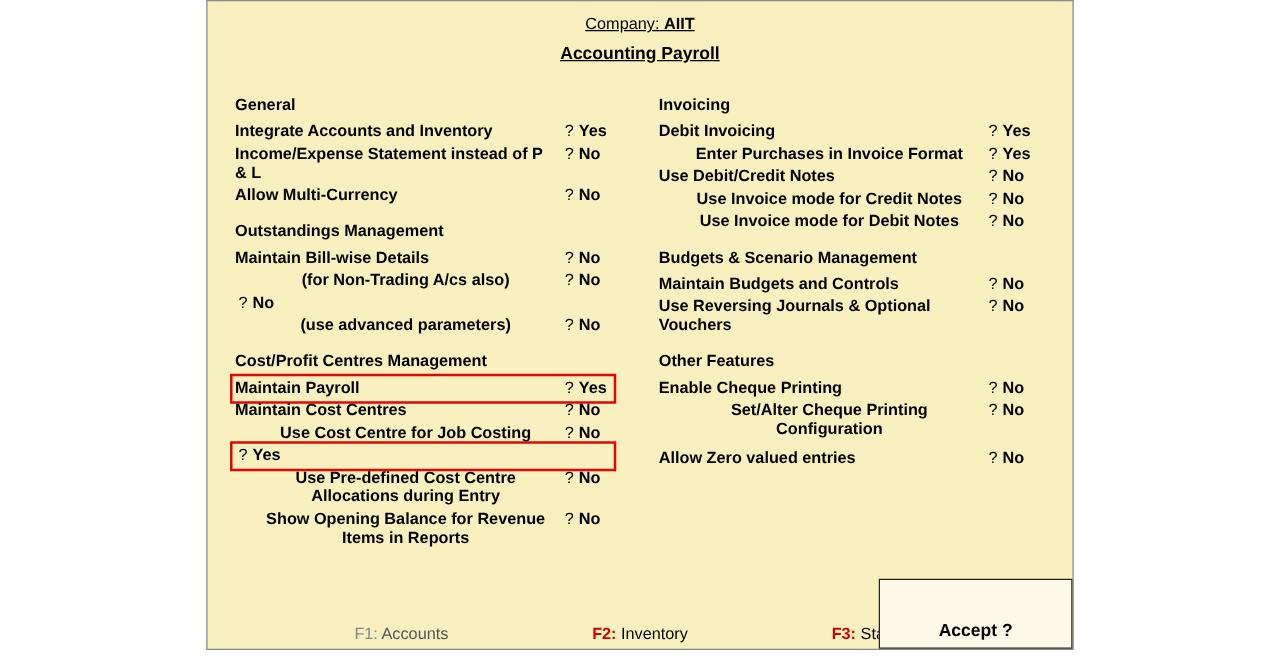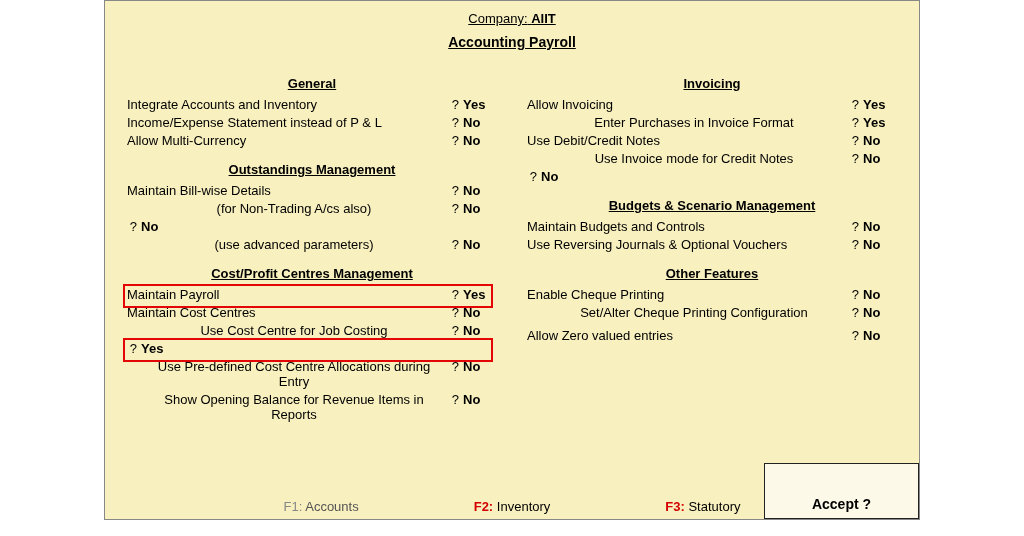--- a/index.html
+++ b/index.html
@@ -4,21 +4,21 @@
 <style>
   body {
     margin: 0;
     padding: 0;
     font-family: Arial, Helvetica, sans-serif;
     background: #fff;
     display: flex;
     justify-content: center;
   }
   .window {
-    width: 816px;
+    width: 694px;
     height: 520px;
     background: #f8f0bf;
     border: 1px solid #888;
     box-sizing: border-box;
     position: relative;
     padding: 10px 22px 0 22px;
     font-size: 13px;
     color: #000;
   }
   .header {
@@ -39,35 +39,34 @@
   .columns {
     display: flex;
     gap: 30px;
   }
   .col {
     flex: 1;
     min-width: 0;
   }
   .section-heading {
     font-weight: bold;
-    text-decoration: underline;
     margin-top: 14px;
     margin-bottom: 6px;
-    text-align: center;
   }
   .row {
     display: flex;
     align-items: baseline;
     margin-bottom: 3px;
     position: relative;
   }
   .row-label {
     flex: 1;
     padding-right: 6px;
     white-space: normal;
+    font-weight: bold;
   }
   .row-label.sub { padding-left: 18px; text-align: center; }
   .row-q { width: 10px; text-align: right; padding-right: 4px; }
   .row-val {
     width: 34px;
     font-weight: bold;
     text-align: left;
   }
   .highlight-box {
     border: 2.5px solid #e20606;
@@ -202,40 +201,41 @@
       <div class="row">
           <span class="row-label sub">Show Opening Balance for Revenue Items in Reports</span>
           <span class="row-q">?</span>
           <span class="row-val">No</span>
         </div>
     </div>
 
     <div class="col">
       <div class="section-heading">Invoicing</div>
       <div class="row">
-          <span class="row-label">Allow Invoicing</span>
+          <span class="row-label">Debit Invoicing</span>
           <span class="row-q">?</span>
           <span class="row-val">Yes</span>
         </div>
       <div class="row">
           <span class="row-label sub">Enter Purchases in Invoice Format</span>
           <span class="row-q">?</span>
           <span class="row-val">Yes</span>
         </div>
       <div class="row">
           <span class="row-label">Use Debit/Credit Notes</span>
           <span class="row-q">?</span>
           <span class="row-val">No</span>
         </div>
       <div class="row">
           <span class="row-label sub">Use Invoice mode for Credit Notes</span>
           <span class="row-q">?</span>
           <span class="row-val">No</span>
         </div>
       <div class="row">
+          <span class="row-label sub">Use Invoice mode for Debit Notes</span>
           <span class="row-q">?</span>
           <span class="row-val">No</span>
         </div>
 
       <div class="section-heading">Budgets &amp; Scenario Management</div>
       <div class="row">
           <span class="row-label">Maintain Budgets and Controls</span>
           <span class="row-q">?</span>
           <span class="row-val">No</span>
         </div>

